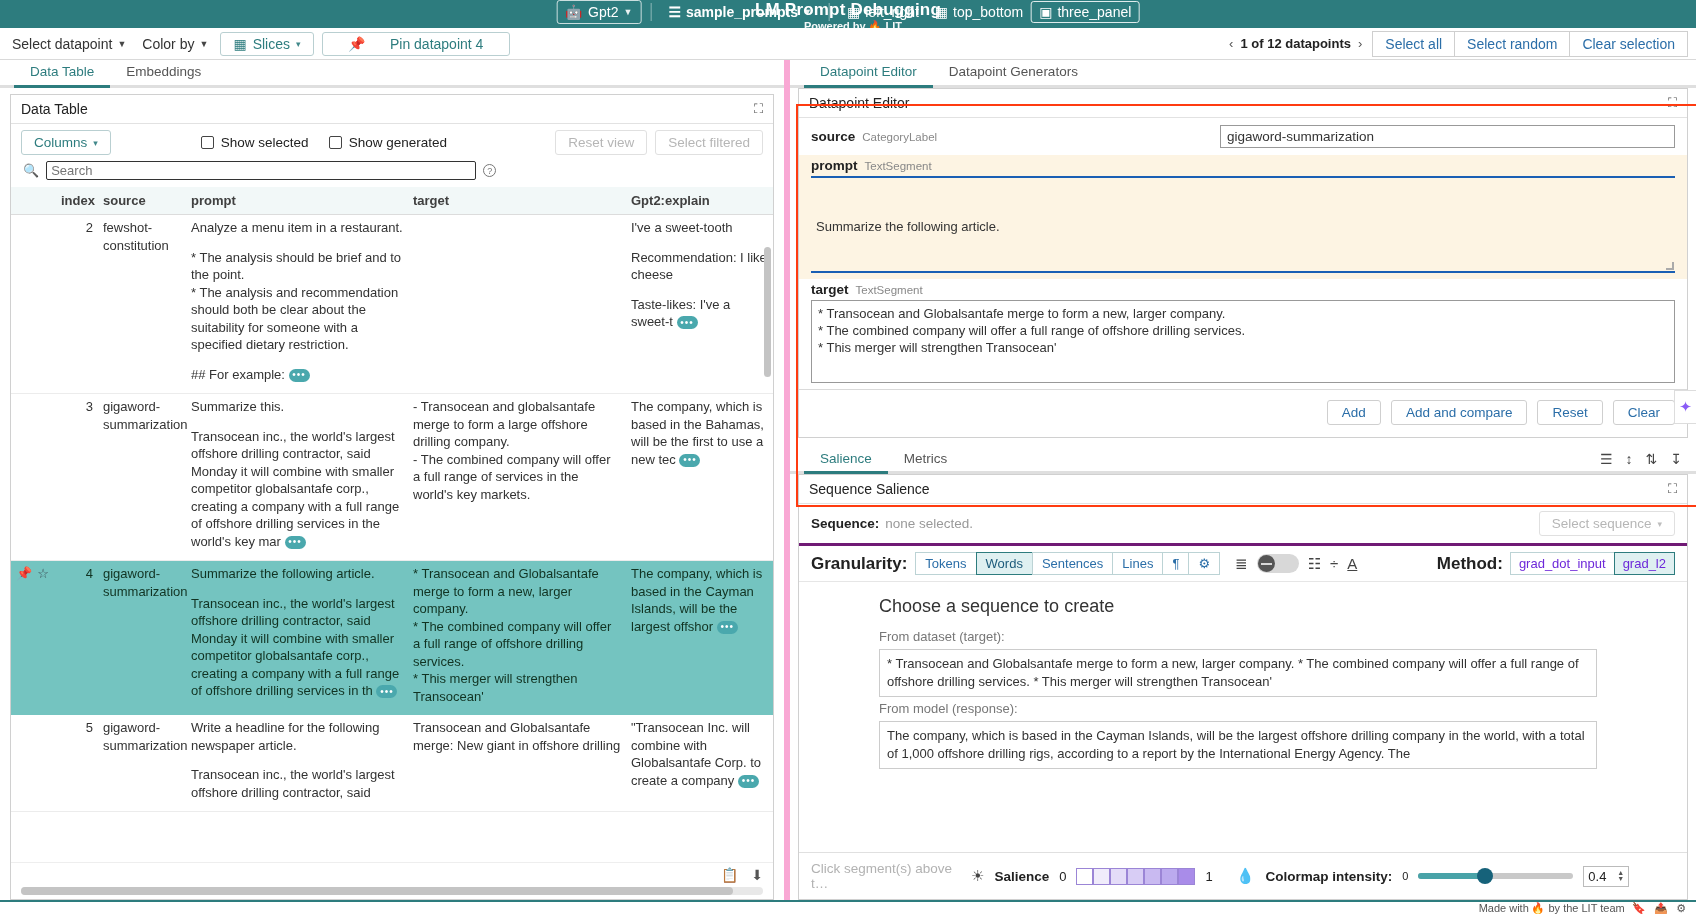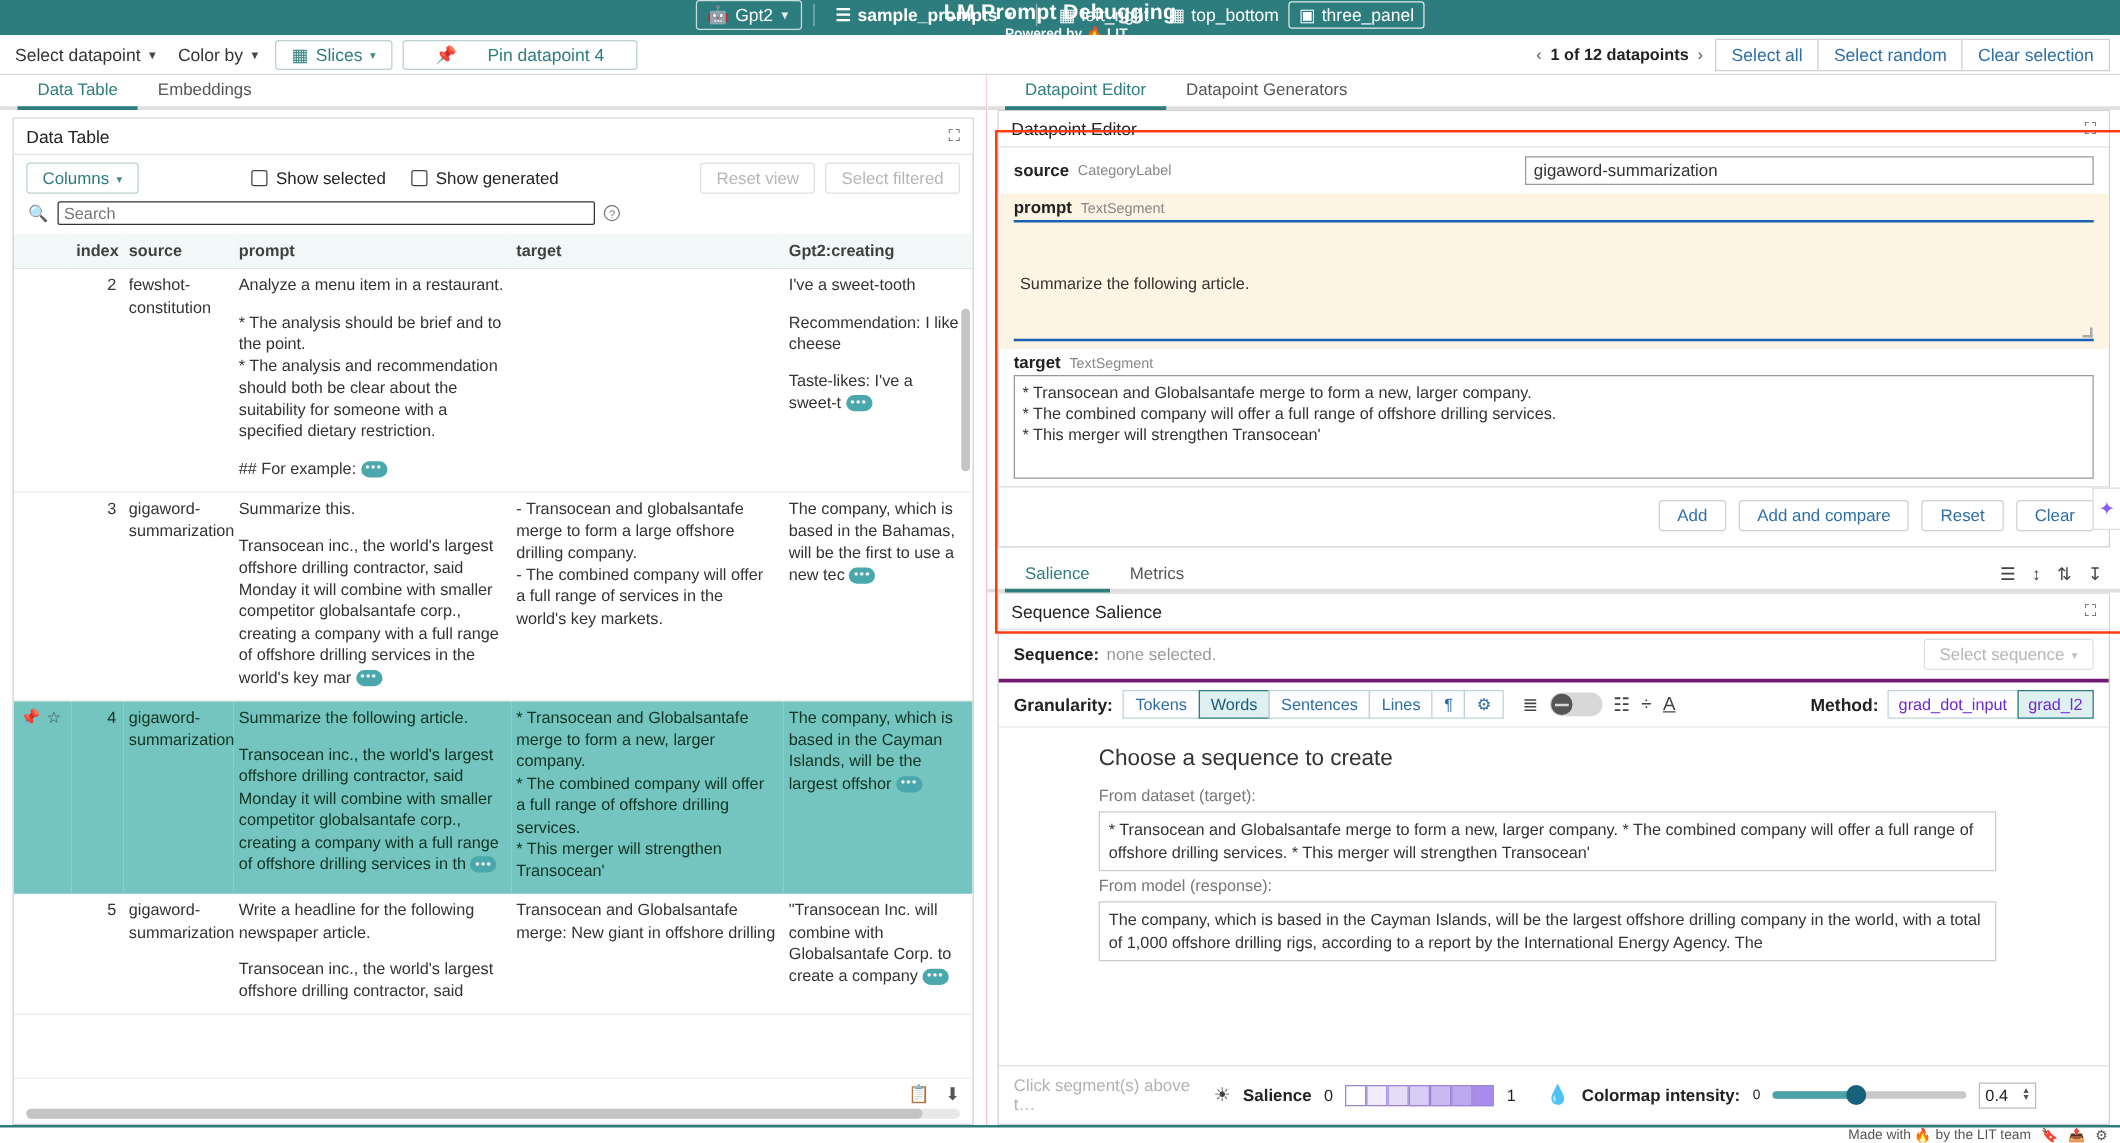--- a/index.html
+++ b/index.html
@@ -64,21 +64,21 @@
   .arrow-btn { color:#555; cursor:pointer; font-size:13px; font-weight:normal; }
   .sel-btn {
     border:1px solid #cfcfcf; border-left-width:1px;
     background:#fff; color:#2b6ea8; font-size:14px;
     padding:4px 12px; cursor:pointer;
   }
   .sel-btn + .sel-btn { margin-left:-1px; }
 
   
   #main { display:flex; height: calc(914px - 28px - 32px - 14px); }
-  #left-pane { width: 790px; border-right:1px solid #f9a8d4; display:flex; flex-direction:column; background:#fff; }
+  #left-pane { width: 790px; border-right:6px solid #f9a8d4; display:flex; flex-direction:column; background:#fff; }
   #right-pane { flex:1; display:flex; flex-direction:column; background:#fff; position:relative; }
 
   
   .tabbar { display:flex; border-bottom:3px solid #dfdfdf; height:28px; padding-left:14px; background:#fff; }
   .tab {
     font-size:13.5px; color:#555; padding:4px 16px 5px 16px; cursor:pointer;
     position:relative; top:0;
   }
   .tab.active { color:#2d7c7e; border-bottom:3px solid #2d7c7e; margin-bottom:-3px; }
 
@@ -159,21 +159,21 @@
   .de-btn { border:1px solid #cfcfcf; border-radius:3px; background:#fff; color:#2b6ea8; font-size:13.5px; padding:4px 14px; cursor:pointer;}
 
   
   #sal-tabbar { display:flex; align-items:center; border-bottom:3px solid #dfdfdf; height:28px; padding-left:14px; margin-top:8px;}
   #sal-tab-icons { margin-left:auto; display:flex; align-items:center; gap:13px; padding-right:14px; color:#444; font-size:14px;}
   #seq-row { display:flex; align-items:center; padding:7px 12px; border-bottom:3px solid #701a75; }
   #seq-label { font-size:13.5px; font-weight:bold; }
   #seq-value { font-size:13.5px; color:#999; margin-left:6px; }
   #seq-btn { margin-left:auto; border:1px solid #e0e0e0; border-radius:3px; background:#fff; color:#b6b6b6; font-size:13.5px; padding:4px 12px; display:flex; align-items:center; gap:6px;}
   #gran-row { display:flex; align-items:center; padding:6px 12px; gap:9px; border-bottom:1px solid #e6e6e6;}
-  .gran-label { font-size:14px; font-weight:bold; }
+  .gran-label { font-size:17px; font-weight:bold; }
   .seg-group { display:flex; }
   .seg-opt { border:1px solid #bcd3d5; color:#2b6ea8; background:#fff; font-size:13px; padding:3px 9px; cursor:pointer; margin-left:-1px;}
   .seg-opt.active { background:#dff0f1; border-color:#2d7c7e; color:#1b5a7a;}
   .icon-btn { color:#444; cursor:pointer; font-size:15px; display:inline-flex; align-items:center;}
   .toggle-pill { width:42px; height:19px; border-radius:10px; background:#d8d8d8; position:relative; cursor:pointer;}
   .toggle-knob { position:absolute; left:1px; top:1px; width:17px; height:17px; border-radius:50%; background:#555;}
   .toggle-knob:after { content:""; position:absolute; left:3px; top:7.5px; width:11px; height:2px; background:#d8d8d8;}
   #method-wrap { margin-left:auto; display:flex; align-items:center; gap:8px; }
   .method-opt { border:1px solid #bcd3d5; color:#6d28d9; background:#fff; font-size:13px; padding:3px 8px; cursor:pointer; margin-left:-1px;}
   .method-opt.active { background:#dff0f1; border-color:#2d7c7e; }
@@ -344,21 +344,21 @@
               <col style="width:218px">
               <col style="width:auto">
           </colgroup>
           <thead>
             <tr>
               <th></th>
               <th style="text-align:left">index</th>
               <th>source</th>
               <th>prompt</th>
               <th>target</th>
-              <th>Gpt2:creating</th>
+              <th>Gpt2:explain</th>
             </tr>
           </thead>
           <tbody id="table-body">
               <tr class="row-norm">
                 <td class="pin-cell"></td>
                 <td class="c-index">2</td>
                 <td>fewshot-<wbr>constitution</td>
                 <td>
                   <div class="cellblock">Analyze a menu item in a restaurant.</div>
                   <div class="cellblock">* The analysis should be brief and to the point.<br>* The analysis and recommendation should both be clear about the suitability for someone with a specified dietary restriction.</div>

